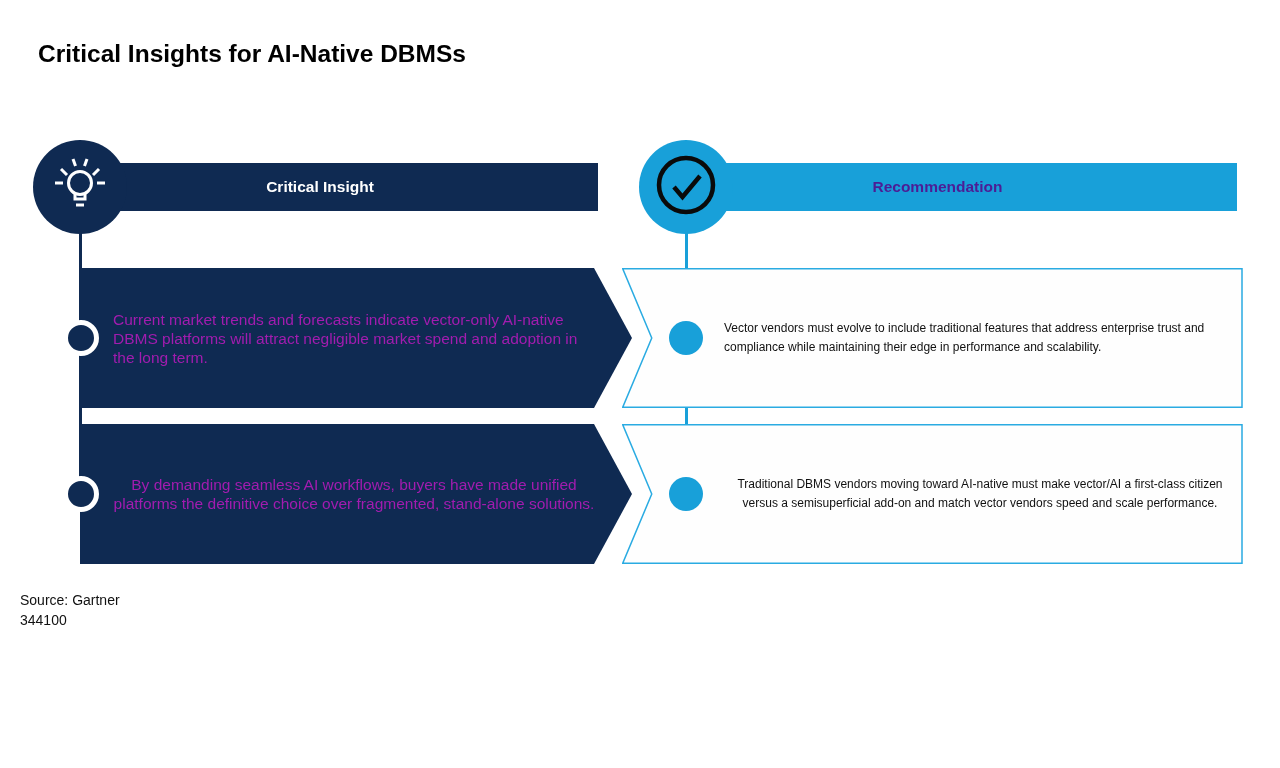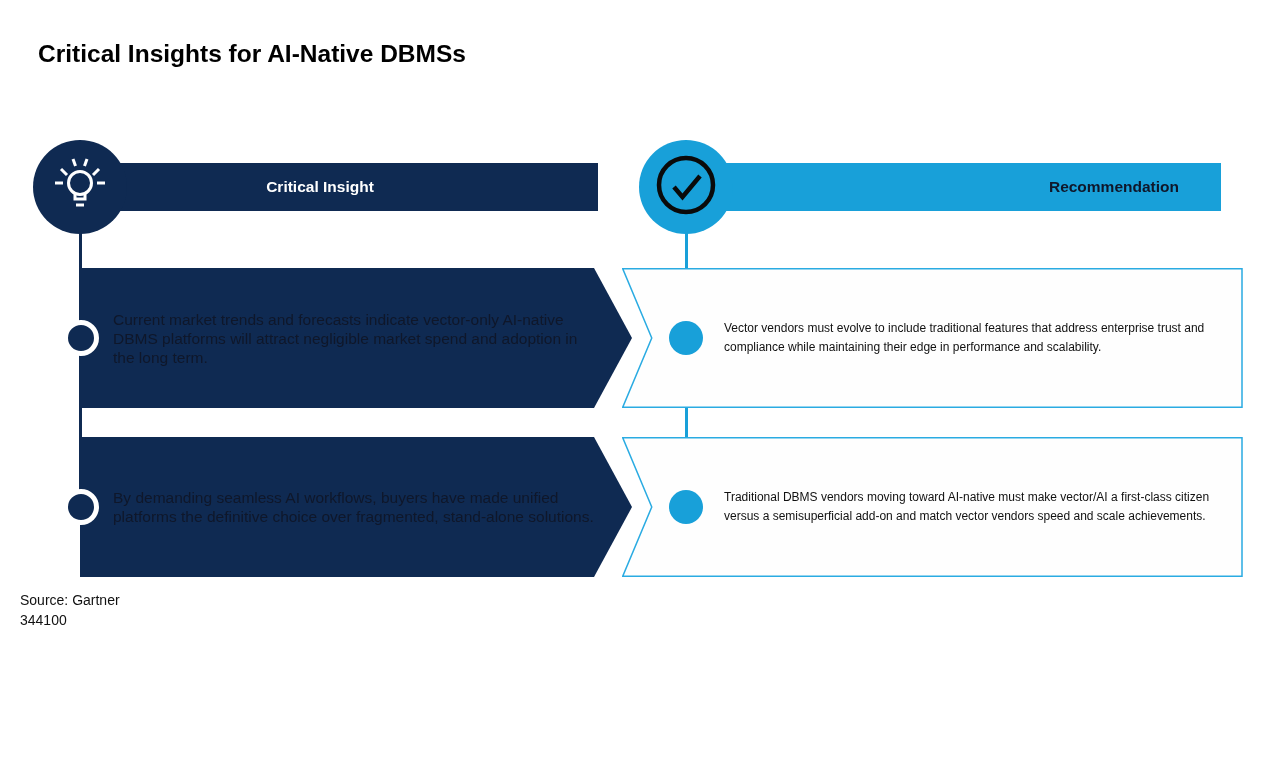--- a/index.html
+++ b/index.html
@@ -25,46 +25,46 @@
     letter-spacing:0;
   }
   
   .header-bar{
     position:absolute;top:163px;height:48px;
     display:flex;align-items:center;justify-content:center;
     box-sizing:border-box;padding-right:42px;
     font-size:15.5px;font-weight:bold;
   }
   .header-bar.insight{left:84px;width:514px;background:var(--navy);color:#ffffff;}
-  .header-bar.rec{left:664px;width:557px;background:var(--blue);color:#0f172a;justify-content:flex-end;}
+  .header-bar.rec{left:680px;width:557px;background:var(--blue);color:#4c1d95;}
   .header-circle{
     position:absolute;top:140px;width:94px;height:94px;border-radius:50%;
     display:flex;align-items:center;justify-content:center;
   }
   .header-circle.insight{left:33px;background:var(--navy);}
   .header-circle.rec{left:639px;background:var(--blue);}
   
   .vline{position:absolute;top:232px;width:3px;height:277px;}
   .vline.insight{left:79px;background:var(--navy);}
   .vline.rec{left:685px;background:var(--blue);}
   
   .row{position:absolute;left:0;width:1280px;height:140px;}
   .row.r1{top:268px;}
-  .row.r2{top:437px;}
+  .row.r2{top:424px;text-align:center;}
   .arrow-box{
     position:absolute;left:80px;top:0;width:552px;height:140px;
     background:var(--navy);
     -webkit-clip-path:polygon(0 0,514px 0,552px 70px,514px 140px,0 140px);
     clip-path:polygon(0 0,514px 0,552px 70px,514px 140px,0 140px);
   }
   .rec-box{position:absolute;left:622px;top:0;width:621px;height:140px;}
   .insight-text{
     position:absolute;left:113px;top:0;width:482px;height:100%;
     display:flex;align-items:center;
-    color:#0f172a;font-size:15.5px;line-height:19px;
+    color:#a21caf;font-size:15.5px;line-height:19px;
   }
   .rec-text{
     position:absolute;left:724px;top:0;width:512px;height:100%;
     display:flex;align-items:center;
     color:var(--text_dark);font-size:12px;line-height:19px;
   }
   .ring-dot{
     position:absolute;left:63px;top:52px;width:36px;height:36px;
     box-sizing:border-box;border:5px solid #ffffff;border-radius:50%;
     background:var(--navy);
@@ -142,21 +142,21 @@
 
   <div class="row r2">
     <div class="arrow-box"></div>
     <svg class="rec-box" viewBox="0 0 621 140">
       <polygon points="0.75,0.75 620,0.75 620,139.25 0.75,139.25 29.75,70" fill="#fefefe" stroke="#2aabe2" stroke-width="1.5"></polygon>
     </svg>
     <div class="insight-text">
       <span>By demanding seamless AI workflows, buyers have made unified platforms the definitive choice over fragmented, stand-alone solutions.</span>
     </div>
     <div class="rec-text">
-      <span>Traditional DBMS vendors moving toward AI-native must make vector/AI a first-class citizen versus a semisuperficial add-on and match vector vendors speed and scale achievements.</span>
+      <span>Traditional DBMS vendors moving toward AI-native must make vector/AI a first-class citizen versus a semisuperficial add-on and match vector vendors speed and scale performance.</span>
     </div>
     <div class="ring-dot"></div>
     <div class="blue-dot"></div>
   </div>
 
   <div class="source">
     <div>Source: Gartner</div>
     <div>344100</div>
   </div>
 

